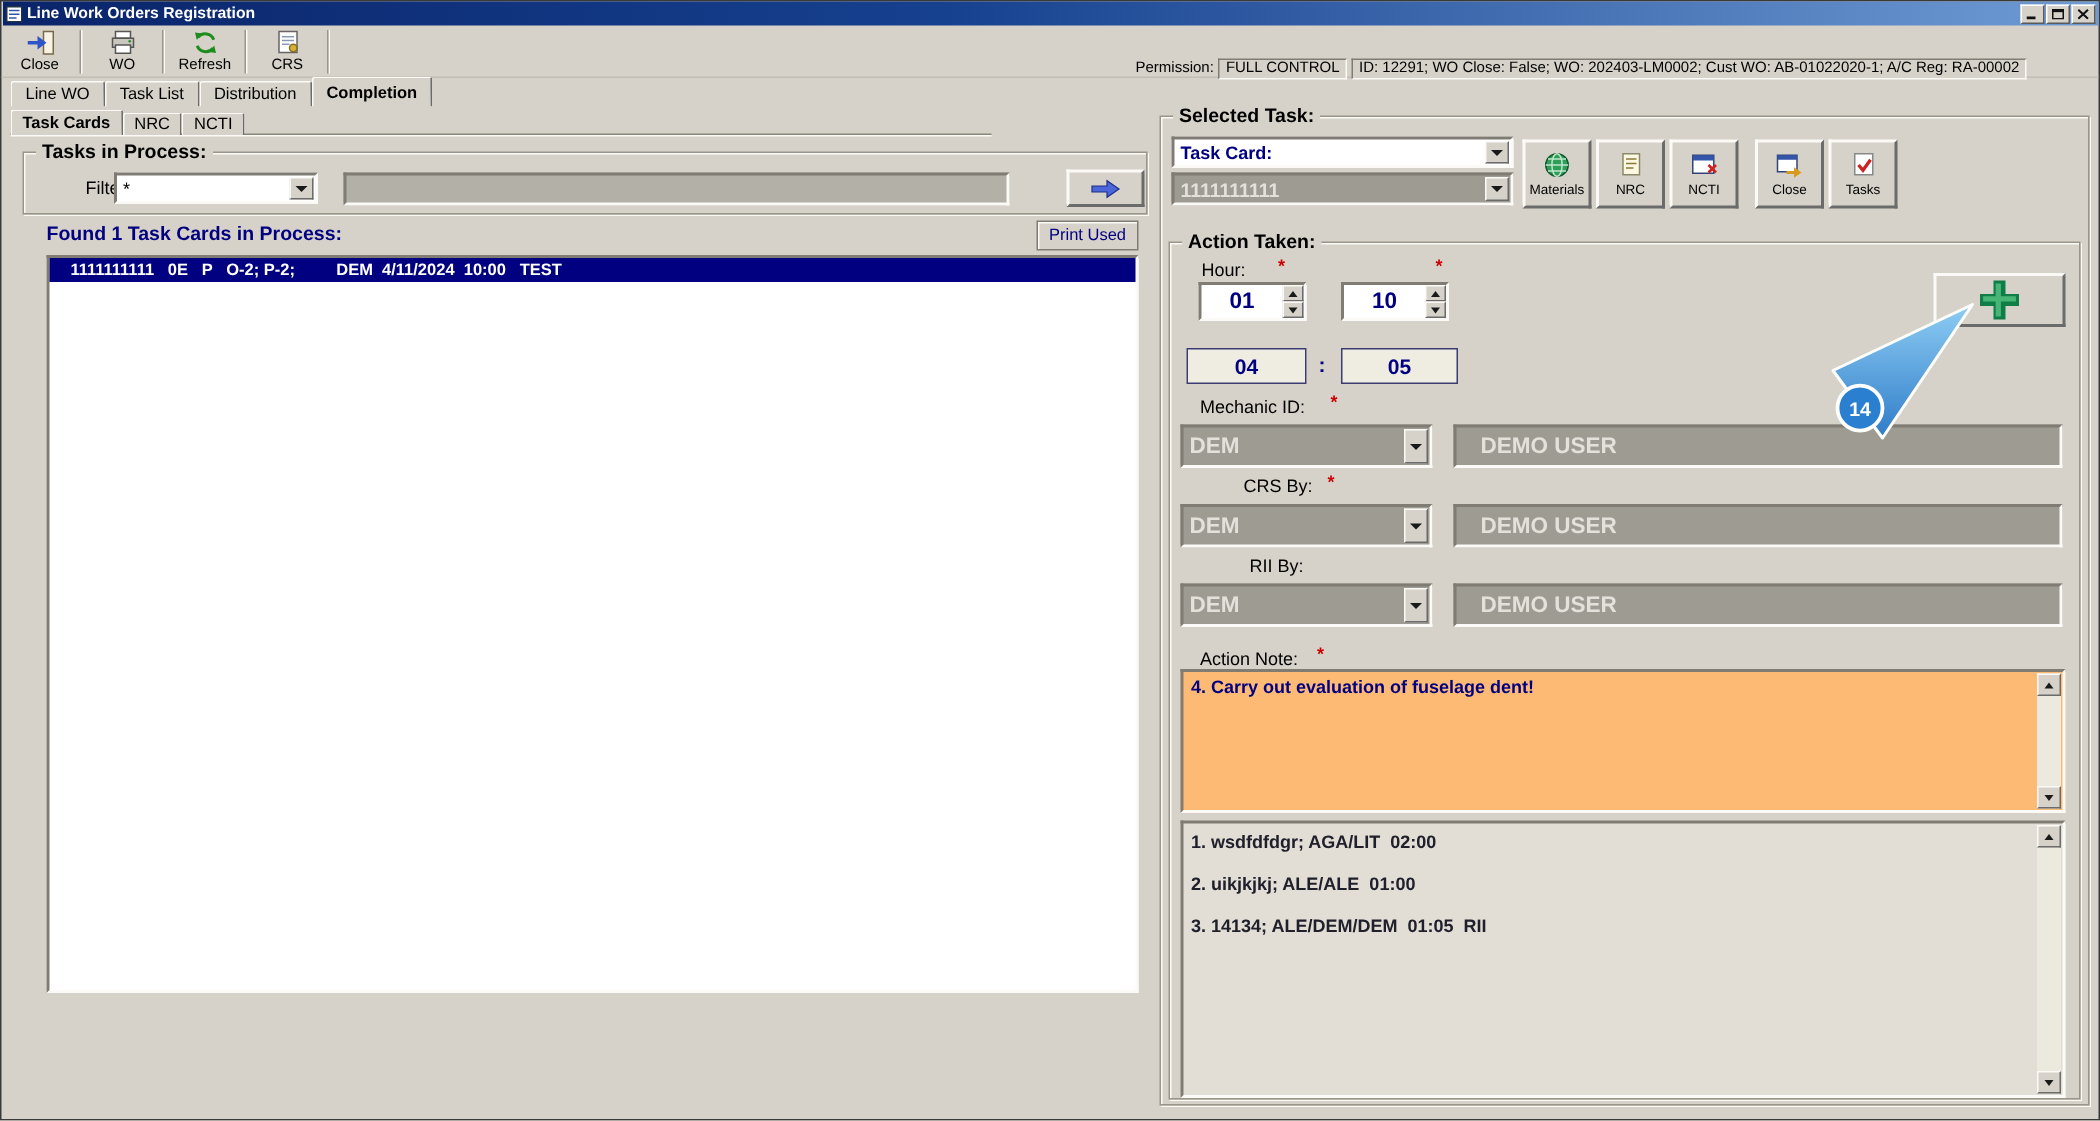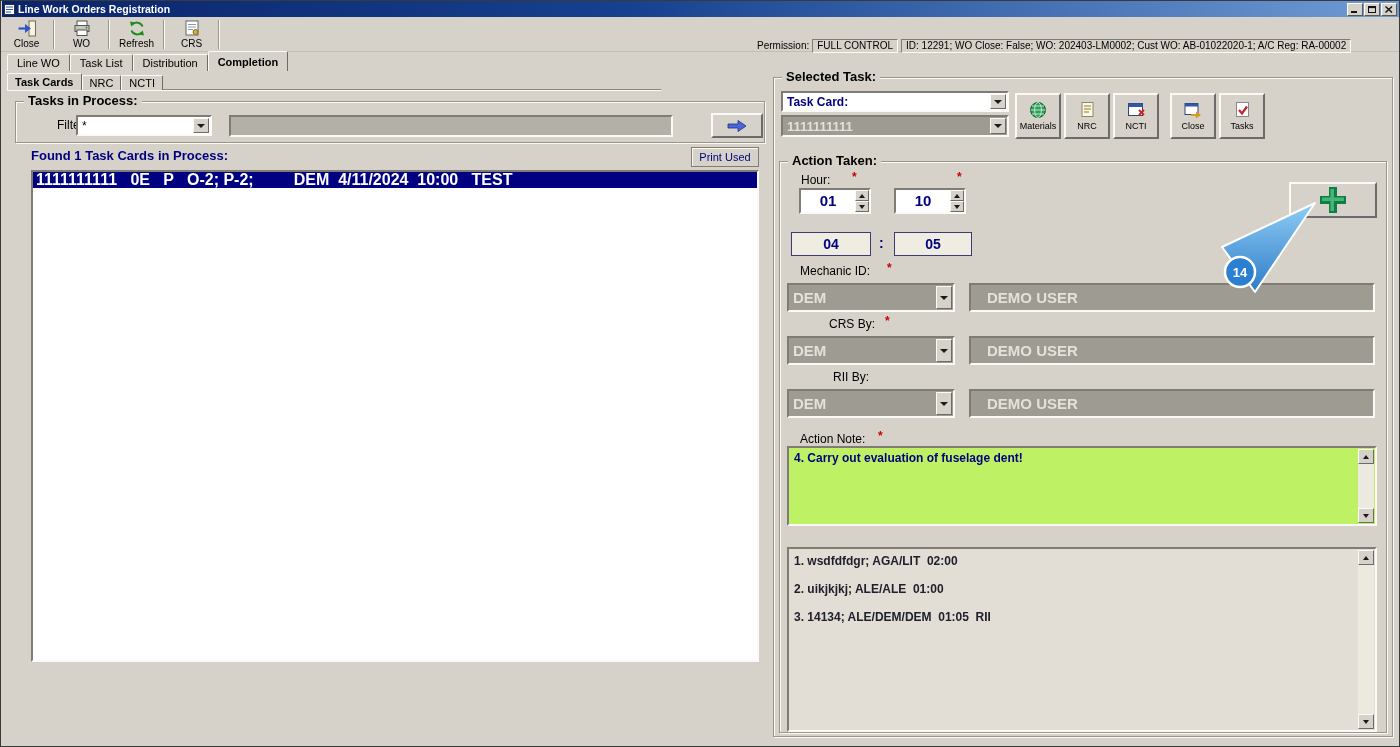--- a/index.html
+++ b/index.html
@@ -48,37 +48,37 @@
   .field-label{position:absolute;font-size:12px;white-space:nowrap;}
 
   .tri-down{width:0;height:0;border-left:4px solid transparent;border-right:4px solid transparent;border-top:4px solid #1a1a1a;}
   .tri-up-s{width:0;height:0;border-left:3px solid transparent;border-right:3px solid transparent;border-bottom:4px solid #1a1a1a;}
   .tri-down-s{width:0;height:0;border-left:3px solid transparent;border-right:3px solid transparent;border-top:4px solid #1a1a1a;}
 
   
   .found-label{position:absolute;left:30px;top:147px;font-size:13px;font-weight:bold;color:#000080;}
   .print-used{position:absolute;left:690px;top:146px;width:68px;height:20px;background:#d6d2c9;border:1px solid #807c74;box-shadow:inset 1px 1px 0 #fbfaf6;font-size:11px;color:#000080;display:flex;align-items:center;justify-content:center;}
   .tasklist{position:absolute;left:30px;top:169px;width:728px;height:492px;background:#fff;border:2px solid;border-color:#807c74 #fbfaf6 #fbfaf6 #807c74;}
-  .task-row{height:16px;background:#000080;color:#fff;font-weight:bold;font-size:16px;white-space:pre;display:flex;align-items:center;padding-left:3px;}
+  .task-row{height:16px;background:#000080;color:#fff;font-weight:bold;font-size:11px;white-space:pre;display:flex;align-items:center;padding-left:14px;}
 
   
   .spinner{position:absolute;background:#fff;border:2px solid;border-color:#807c74 #fbfaf6 #fbfaf6 #807c74;display:flex;}
   .spin-value{flex:1;text-align:center;font-weight:bold;color:#000080;font-size:15px;line-height:21px;}
   .spin-btns{width:14px;display:flex;flex-direction:column;}
   .spin-btn{flex:1;background:#d6d2c9;border:1px solid;border-color:#fbfaf6 #6b6b6b #6b6b6b #fbfaf6;display:flex;align-items:center;justify-content:center;}
   .total-box{position:absolute;border:1px solid #3c3c72;background:#efece1;color:#000080;font-weight:bold;font-size:14px;display:flex;align-items:center;justify-content:center;}
   .colon{position:absolute;color:#000080;font-weight:bold;font-size:14px;}
 
   .name-field{position:absolute;background:#9e9b93;border:2px solid;border-color:#807c74 #fbfaf6 #fbfaf6 #807c74;display:flex;align-items:center;padding-left:16px;font-size:15px;}
   .big-combo-text{font-size:15px;}
 
   .plus-btn{position:absolute;left:1288px;top:181px;width:88px;height:36px;background:#d6d2c9;border:2px solid;border-color:#fbfaf6 #6b6b6b #6b6b6b #fbfaf6;display:flex;align-items:center;justify-content:center;}
 
   
-  .note-box{position:absolute;left:786px;top:445px;width:590px;height:80px;background:#bef264;border:2px solid;border-color:#807c74 #fbfaf6 #fbfaf6 #807c74;padding:3px 22px 3px 5px;}
+  .note-box{position:absolute;left:786px;top:445px;width:590px;height:96px;background:#fdba74;border:2px solid;border-color:#807c74 #fbfaf6 #fbfaf6 #807c74;padding:3px 22px 3px 5px;}
   .note-text{color:#000080;font-weight:bold;font-size:12px;white-space:pre-wrap;}
   .history-box{position:absolute;left:786px;top:546px;width:590px;height:185px;background:#e2ded5;border:2px solid;border-color:#807c74 #fbfaf6 #fbfaf6 #807c74;padding:5px 22px 4px 5px;}
   .history-line{color:#20202c;font-weight:bold;font-size:12px;margin-bottom:14px;white-space:pre;}
 
   .vscroll{position:absolute;top:1px;right:1px;bottom:1px;width:16px;display:flex;flex-direction:column;background:#eceade;}
   .sb-btn{height:15px;background:#d6d2c9;border:1px solid;border-color:#fbfaf6 #6b6b6b #6b6b6b #fbfaf6;display:flex;align-items:center;justify-content:center;}
   .sb-track{flex:1;}
 
   
   .icon-btn{position:absolute;width:46px;height:46px;top:92px;background:#d6d2c9;border:2px solid;border-color:#fbfaf6 #6b6b6b #6b6b6b #fbfaf6;display:flex;flex-direction:column;align-items:center;justify-content:center;gap:2px;font-size:9px;}

